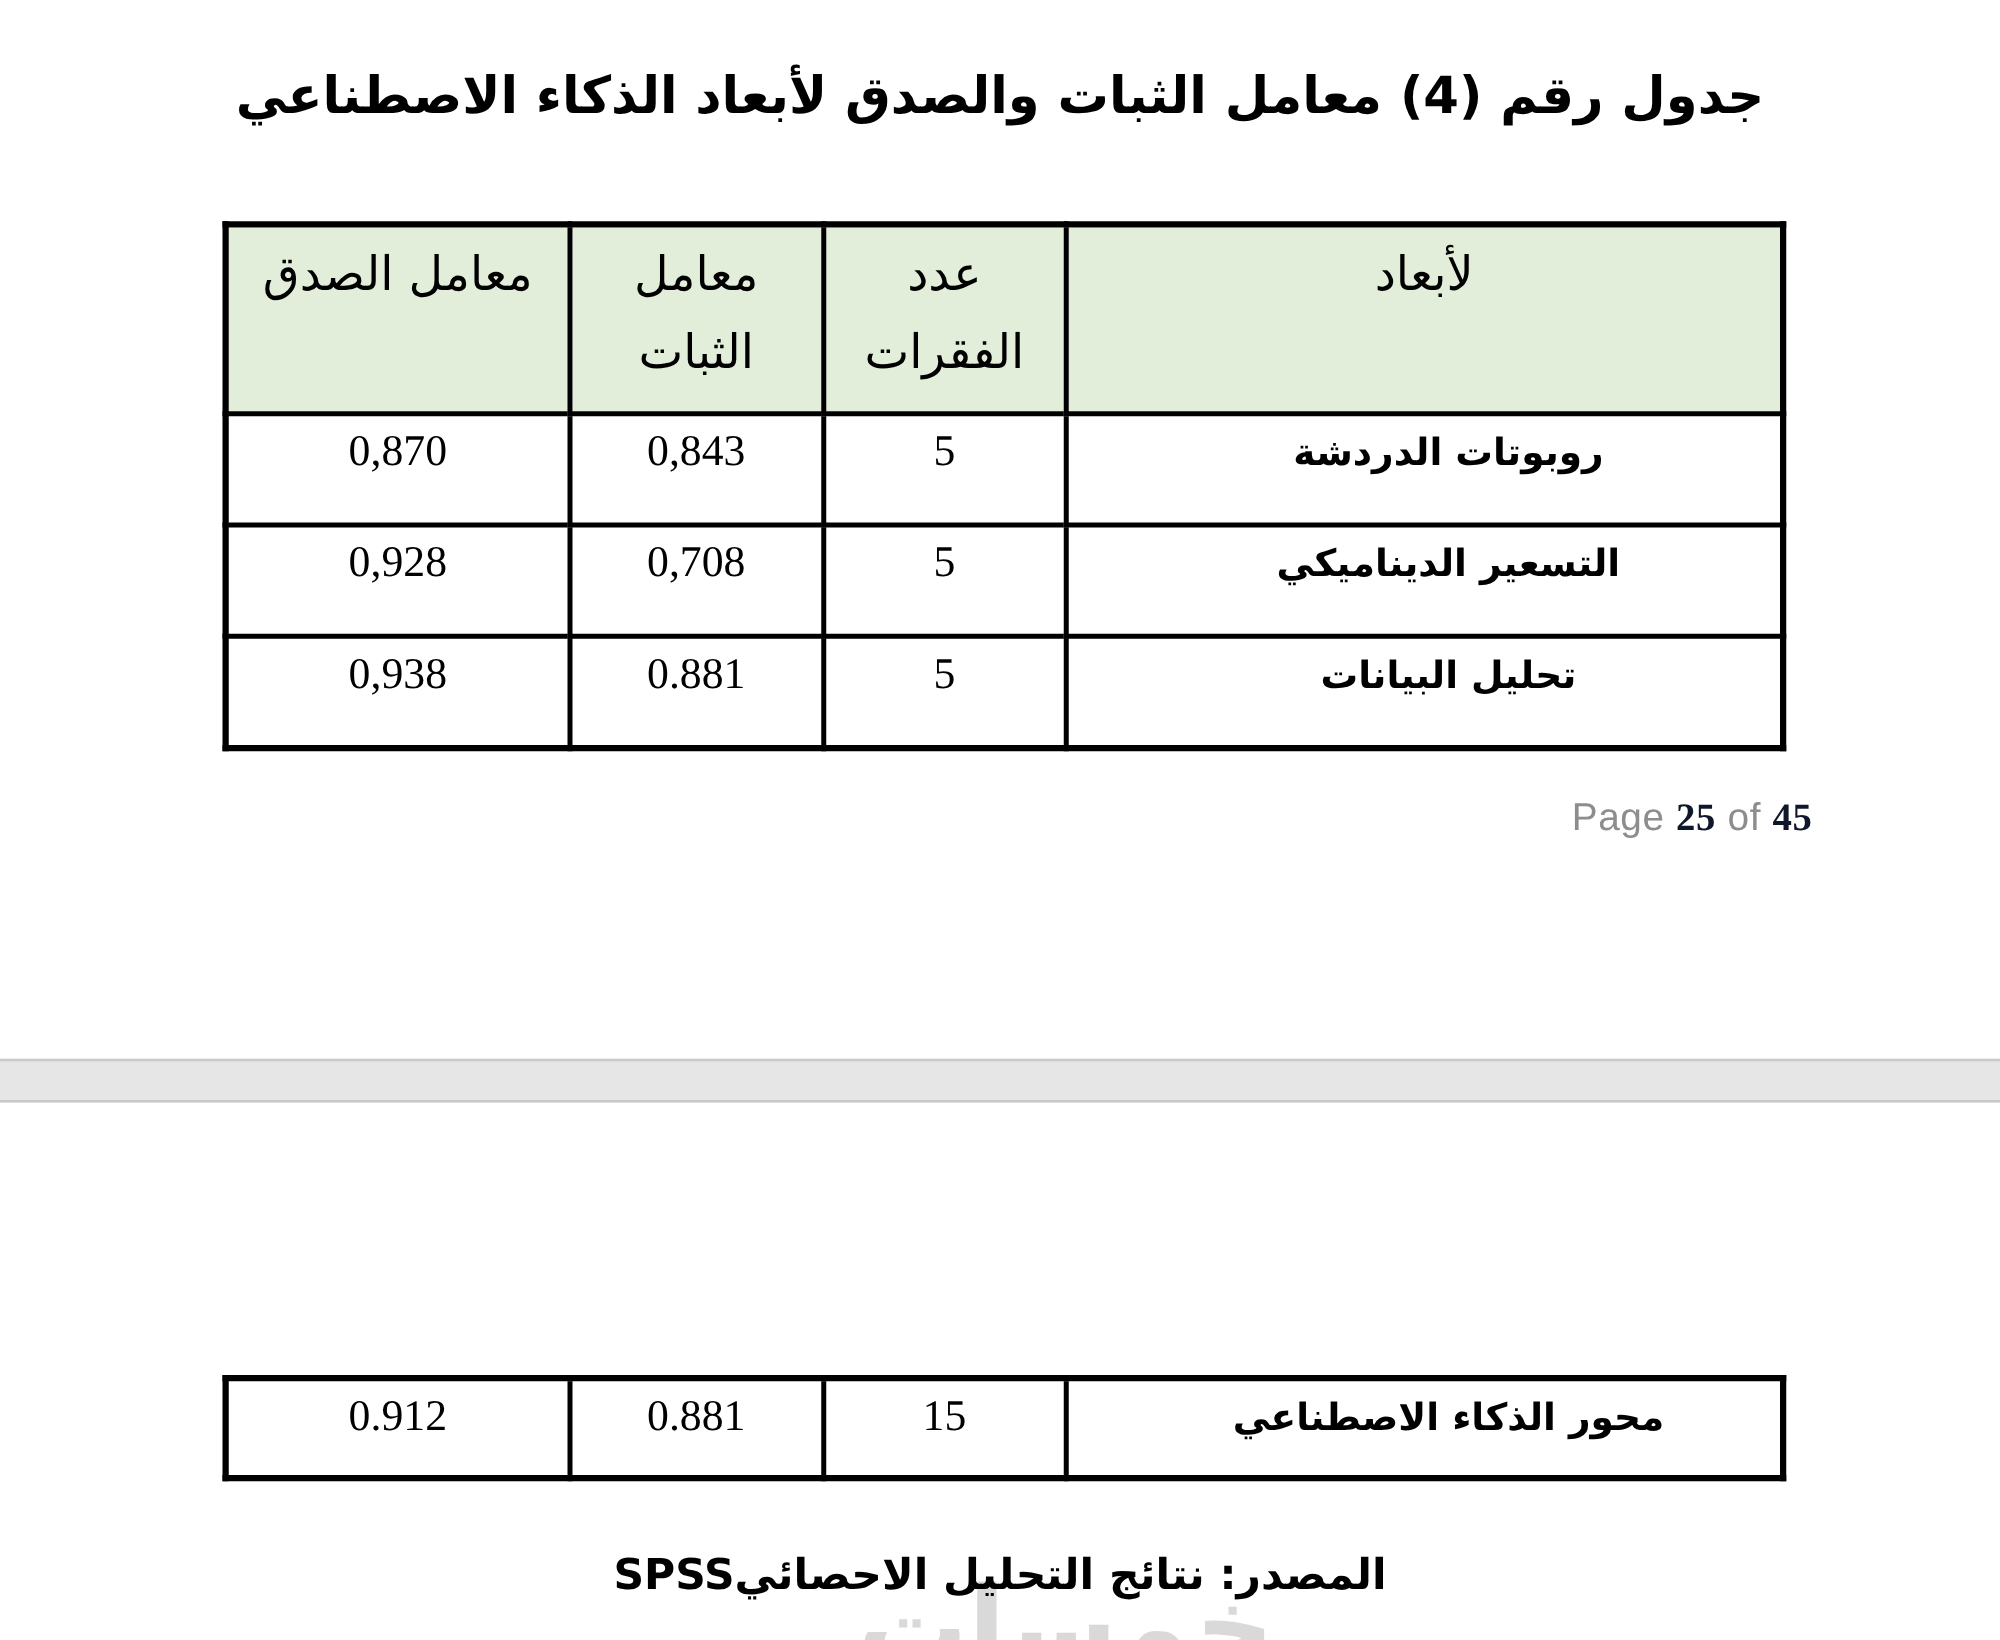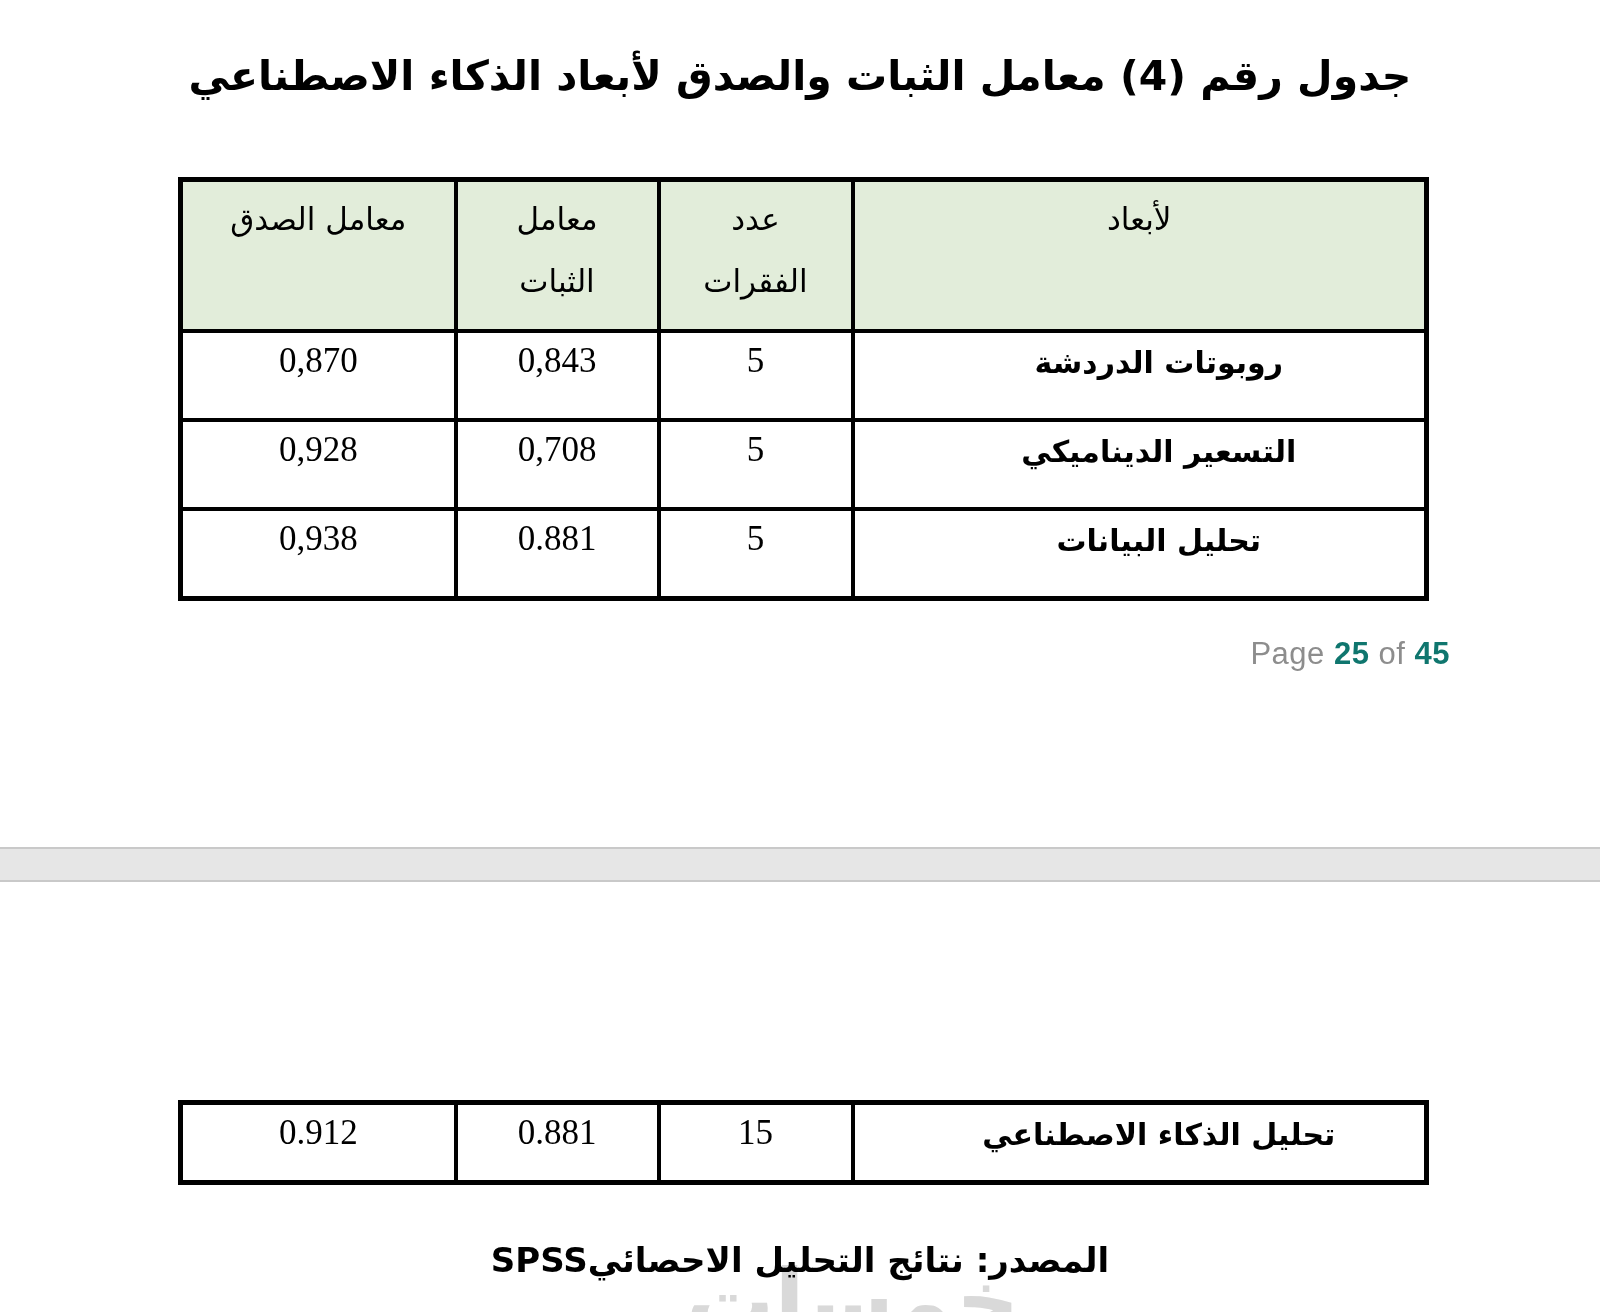--- a/index.html
+++ b/index.html
@@ -37,21 +37,21 @@
     overflow: hidden;
   }
 
   table.table-main { top: 177px; }
   table.table-main thead th {
     background: #e2edda;
     height: 140px;
     vertical-align: top;
     padding-top: 6px;
     font-weight: normal;
-    font-size: 31px;
+    font-size: 38px;
   }
   .hline { line-height: 62px; }
 
   table.table-main tbody td { height: 72px; vertical-align: top; }
 
   td.num {
     font-family: Liberation Serif, serif;
     font-size: 35px;
     padding-top: 8px;
   }
@@ -63,21 +63,21 @@
   }
 
   .page-indicator {
     position: absolute;
     top: 636px; right: 150px;
     font-family: "Liberation Sans", sans-serif;
     font-size: 31px;
     color: #8d8d8d;
     letter-spacing: 0.5px;
   }
-  .page-indicator b { color: #0f766e; }
+  .page-indicator b { color: #0f172a; font-family: Liberation Serif, serif; }
 
   .page-separator {
     position: absolute;
     top: 847px; left: 0;
     width: 1600px; height: 35px;
     background: #e6e6e6;
     border-top: 2px solid #c9c9c9;
     border-bottom: 2px solid #c9c9c9;
     box-sizing: border-box;
   }
@@ -169,21 +169,21 @@
 
 <table class="stats-table table-total">
   <colgroup>
     <col style="width:574px">
     <col style="width:194px">
     <col style="width:203px">
     <col style="width:275px">
   </colgroup>
   <tbody>
     <tr>
-      <td class="axis">تحليل الذكاء الاصطناعي</td>
+      <td class="axis">محور الذكاء الاصطناعي</td>
       <td class="num">15</td>
       <td class="num">0.881</td>
       <td class="num">0.912</td>
     </tr>
   </tbody>
 </table>
 
 <div class="source-note">المصدر: نتائج التحليل الاحصائيSPSS</div>
 
 </body></html>

